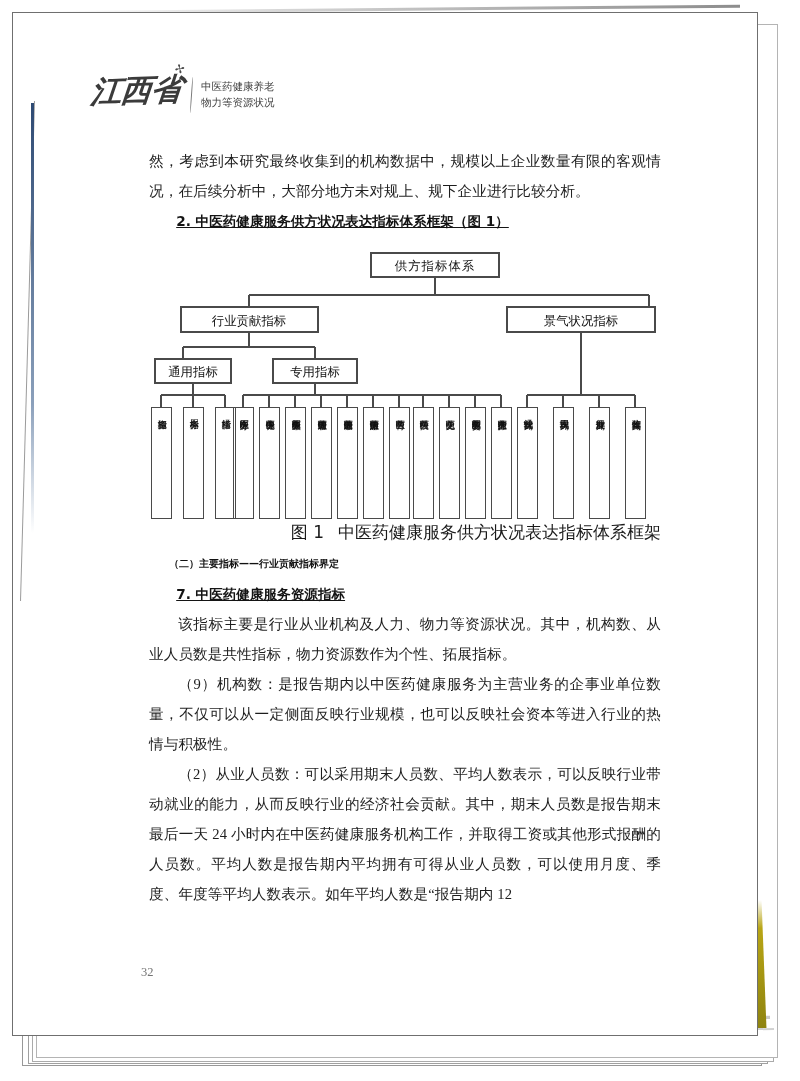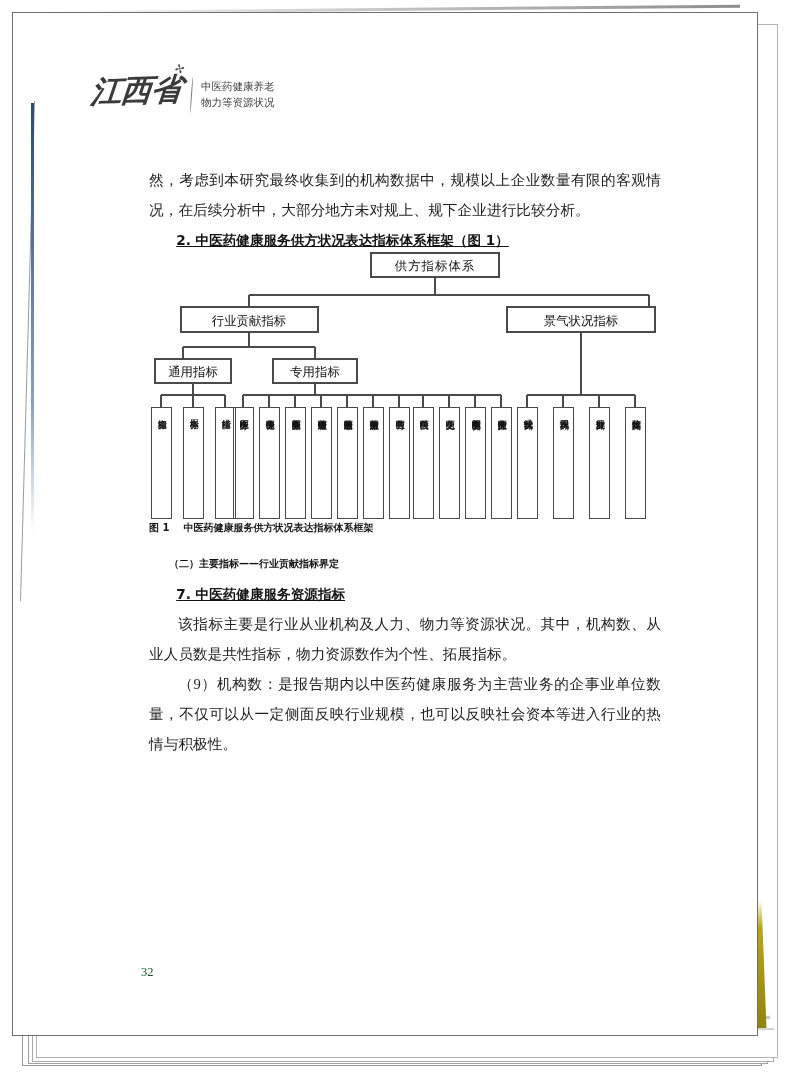--- a/index.html
+++ b/index.html
@@ -121,21 +121,21 @@
     line-height: 16px;
     color: #3f3f3f;
     padding-top: 3px;
     white-space: nowrap;
   }
 
   
   .body {
     position: absolute;
     left: 136px;
-    top: 152px;
+    top: 133px;
     width: 512px;
   }
   p.para {
     margin: 0 0 0 0;
     font-size: 14.6px;
     line-height: 30px;
     color: #1d1d1d;
     text-align: justify;
     text-justify: inter-character;
     letter-spacing: 0.1px;
@@ -165,24 +165,24 @@
     color: #111;
   }
 
   
   .figure { position: absolute; left: 136px; top: 236px; width: 512px; height: 300px; }
   .fig-svg { display: block; }
   .fig-caption {
     position: absolute;
     left: 136px; top: 508px;
     width: 512px;
-    text-align: left;
+    text-align: right;
     font-family: "DejaVu Sans", sans-serif;
-    font-size: 10px;
-    font-weight: 700;
+    font-size: 17px;
+    font-weight: 400;
     color: #1a1a1a;
   }
   .fig-caption .cap-gap { display: inline-block; width: 14px; }
 
   
   .vlabel {
     writing-mode: vertical-rl;
     text-orientation: upright;
     font-family: "Liberation Serif", "DejaVu Serif", serif;
     font-size: 9.2px;
@@ -195,21 +195,21 @@
     font-family: "Liberation Serif", "DejaVu Serif", serif;
     font-size: 12.4px;
     color: #111;
     letter-spacing: 1px;
   }
 
   .page-number {
     position: absolute;
     left: 128px; top: 952px;
     font-size: 12.5px;
-    color: #14532d;
+    color: #737373;
     font-family: "Liberation Serif", serif;
   }
 </style>
 </head>
 <body>
 
 <div id="stage">
 
   <div class="sheet sheet-r4"></div>
   <div class="sheet sheet-r3"></div>
@@ -346,18 +346,19 @@
 
     <div class="fig-caption">
       <span>图 1</span><span class="cap-gap"></span><span>中医药健康服务供方状况表达指标体系框架</span>
     </div>
 
     <div class="body" style="top:536px;">
       <p class="heading-main">（二）主要指标——行业贡献指标界定</p>
       <p class="heading-sub heading-sans">7. 中医药健康服务资源指标</p>
       <p class="para indent">该指标主要是行业从业机构及人力、物力等资源状况。其中，机构数、从业人员数是共性指标，物力资源数作为个性、拓展指标。</p>
       <p class="para indent">（9）机构数：是报告期内以中医药健康服务为主营业务的企事业单位数量，不仅可以从一定侧面反映行业规模，也可以反映社会资本等进入行业的热情与积极性。</p>
+      <p class="para indent">（2）从业人员数：可以采用期末人员数、平均人数表示，可以反映行业带动就业的能力，从而反映行业的经济社会贡献。其中，期末人员数是报告期末最后一天 24 小时内在中医药健康服务机构工作，并取得工资或其他形式报酬的人员数。平均人数是报告期内平均拥有可得从业人员数，可以使用月度、季度、年度等平均人数表示。如年平均人数是“报告期内 12</p>
     </div>
 
     <div class="page-number">32</div>
 
   </div>
 </div>
 
 </body></html>

